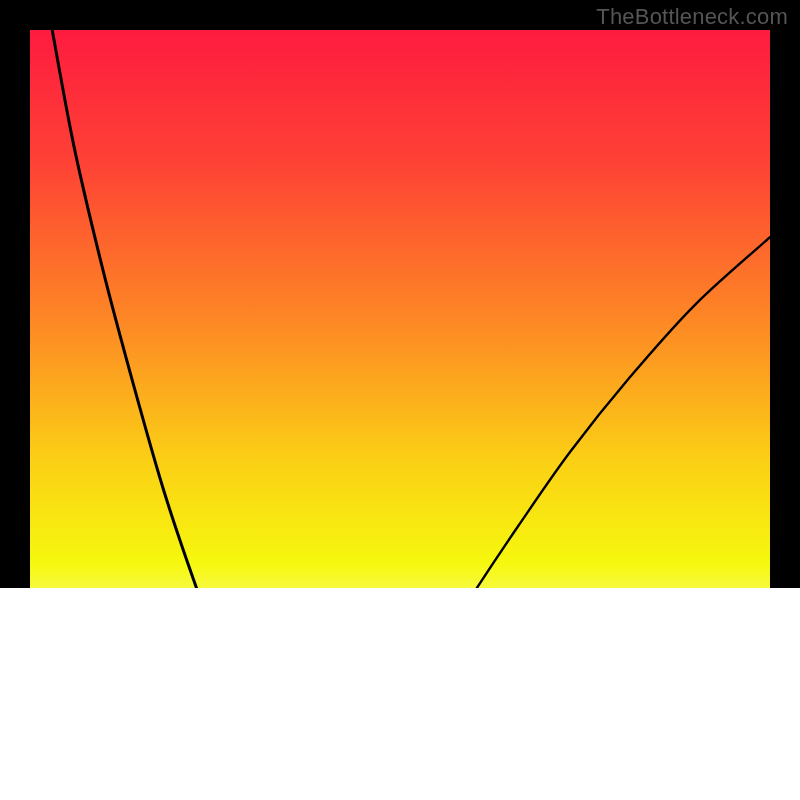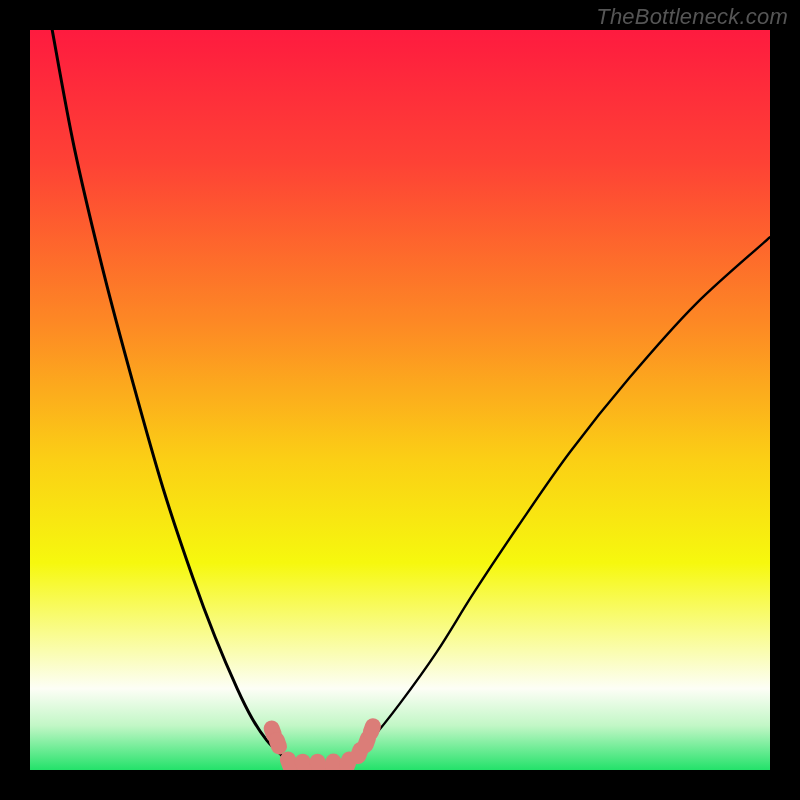--- a/index.html
+++ b/index.html
@@ -2,25 +2,24 @@
 <html><head>
 <meta charset="utf-8">
 <style>
   body {
     margin: 0;
     padding: 0;
     background: #fff;
   }
   .frame {
     width: 800px;
-    height: 800px;
+    height: 588px;
     background: #000;
     position: relative;
     box-sizing: border-box;
-    font-style: italic;
   }
   .plot-area {
     position: absolute;
     left: 30px;
     right: 30px;
     top: 30px;
     bottom: 30px;
   }
   .watermark {
     position: absolute;

